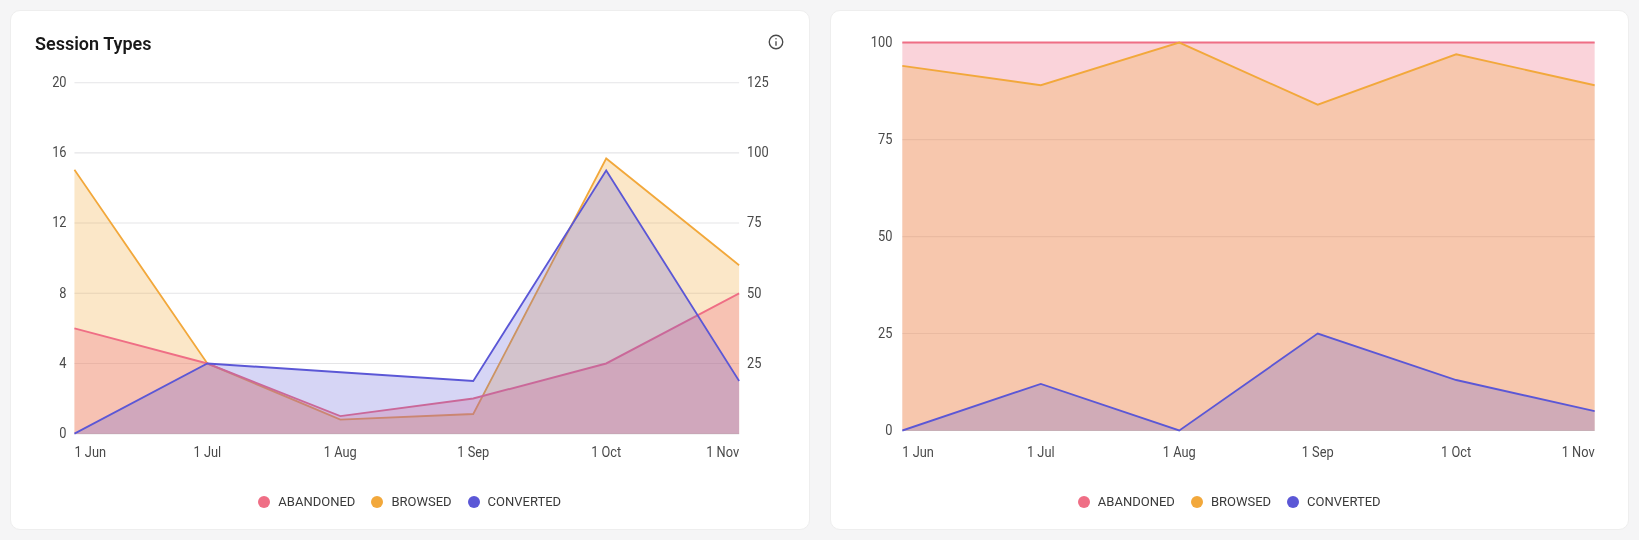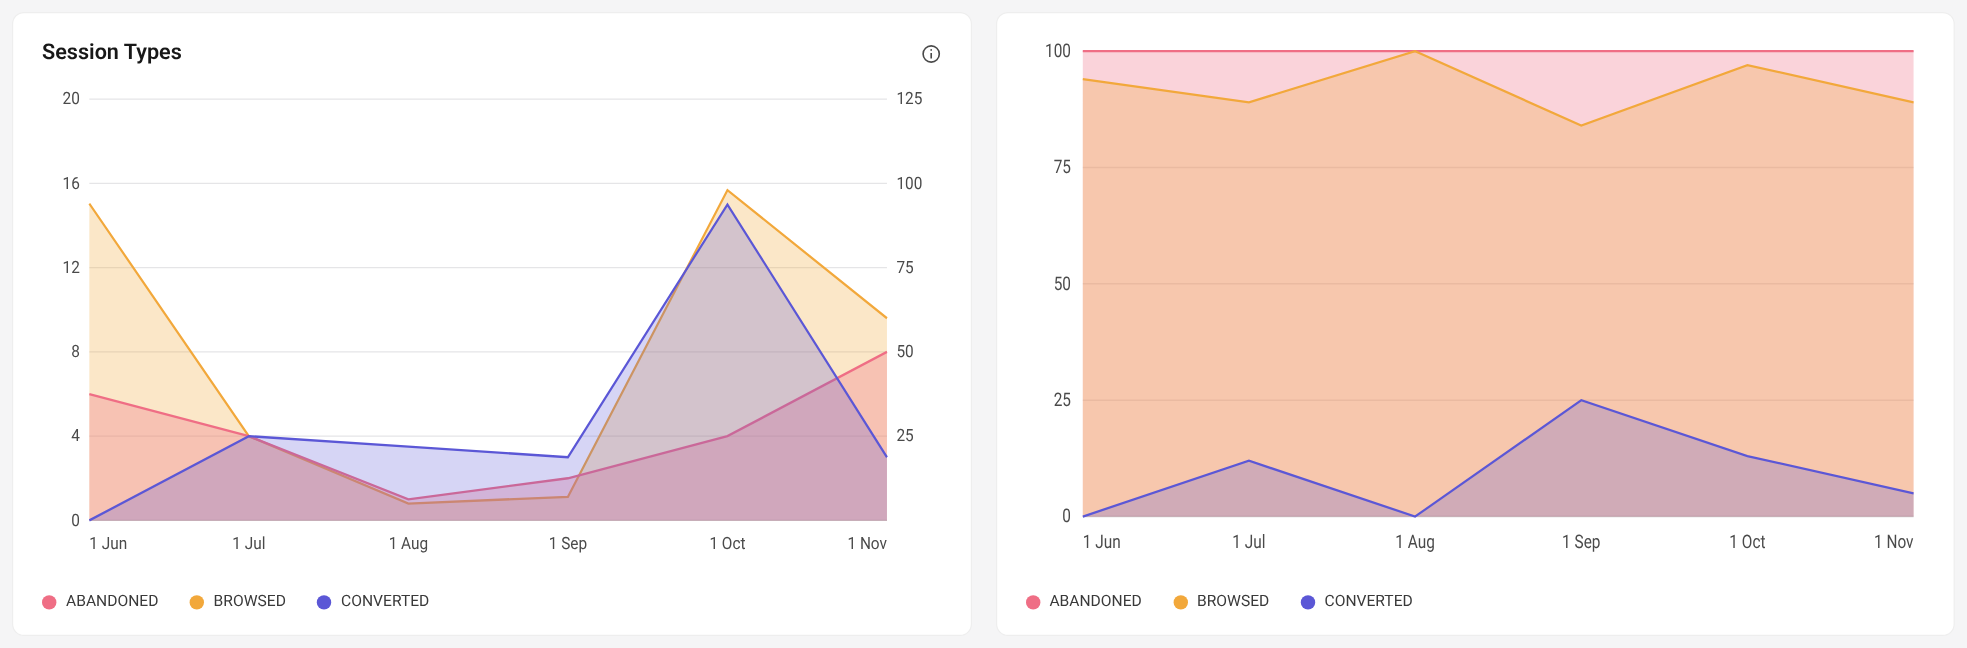--- a/index.html
+++ b/index.html
@@ -23,21 +23,21 @@
     border: 1px solid #eee;
     flex: 1;
     padding: 22px 24px 20px 24px;
     display: flex;
     flex-direction: column;
     position: relative;
   }
   .card-header {
     display: flex;
     justify-content: space-between;
-    align-items: flex-end;
+    align-items: flex-start;
     margin-bottom: 20px;
   }
   .card-title {
     font-size: 18px;
     font-weight: 600;
     color: #181818;
   }
   .info-icon {
     width: 18px;
     height: 18px;
@@ -51,21 +51,22 @@
     flex: 1;
     position: relative;
   }
   svg.chart { width: 100%; height: 100%; display: block; }
   .axis-text { font-size: 13px; fill: #4a4a4a; }
   .tick-text { font-size: 13px; fill: #4a4a4a; }
   .grid-line { stroke: #e5e5e7; stroke-width: 1; }
   .grid-line-base { stroke: #cfcfd2; stroke-width: 1; }
   .legend {
     display: flex;
-    gap: 26px;
+    justify-content: center;
+    gap: 16px;
     margin-top: 30px;
   }
   .legend-item {
     display: flex;
     align-items: center;
     gap: 8px;
     font-size: 13px;
     color: #3a3a3a;
   }
   .dot {

